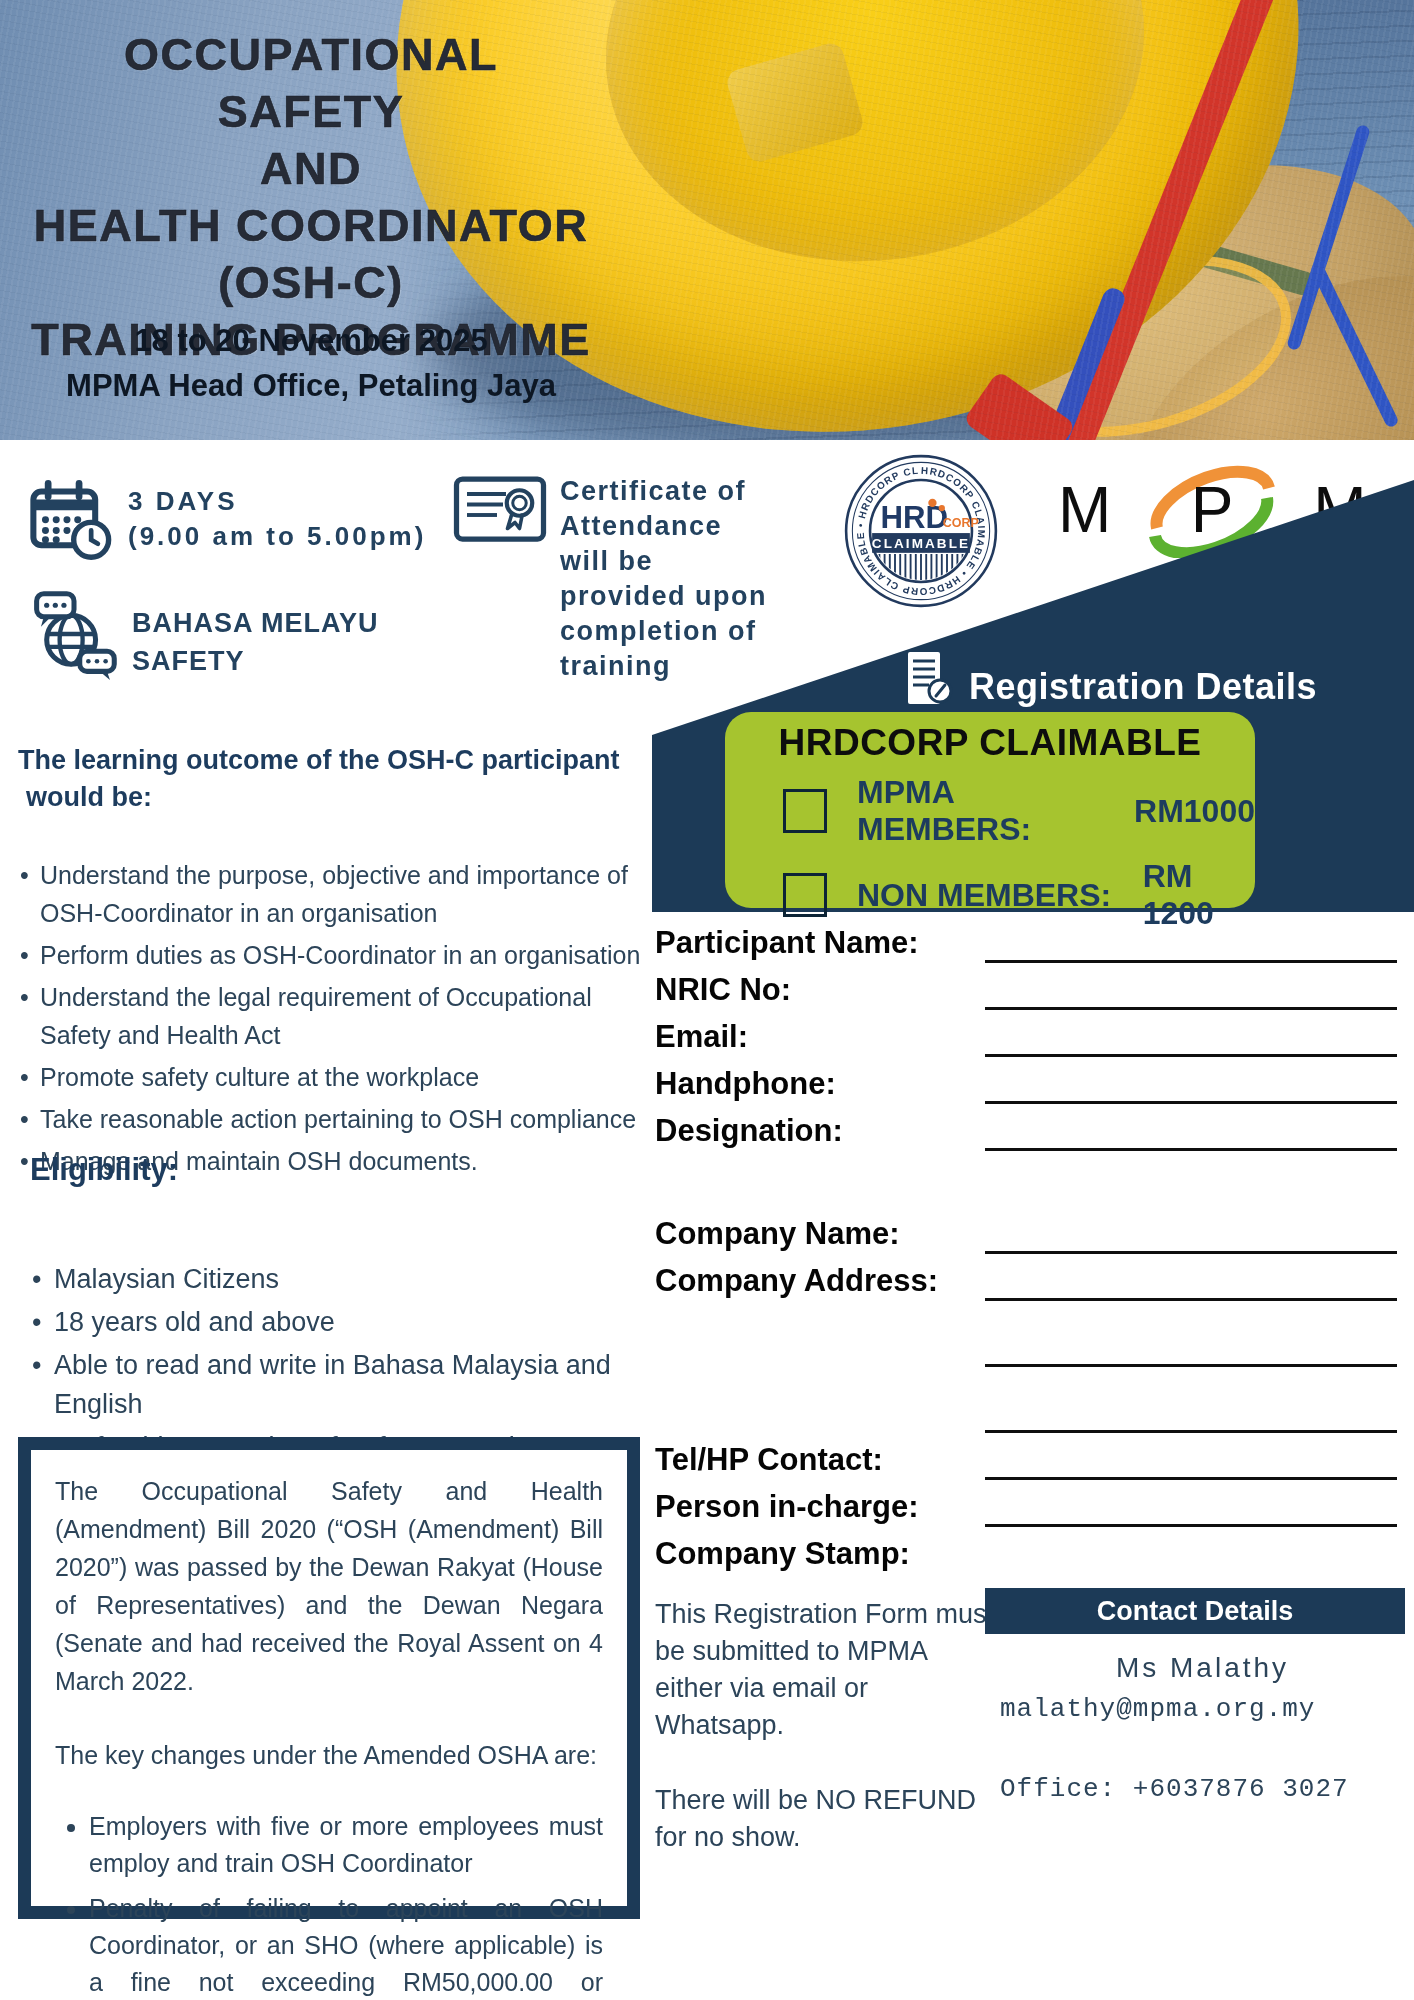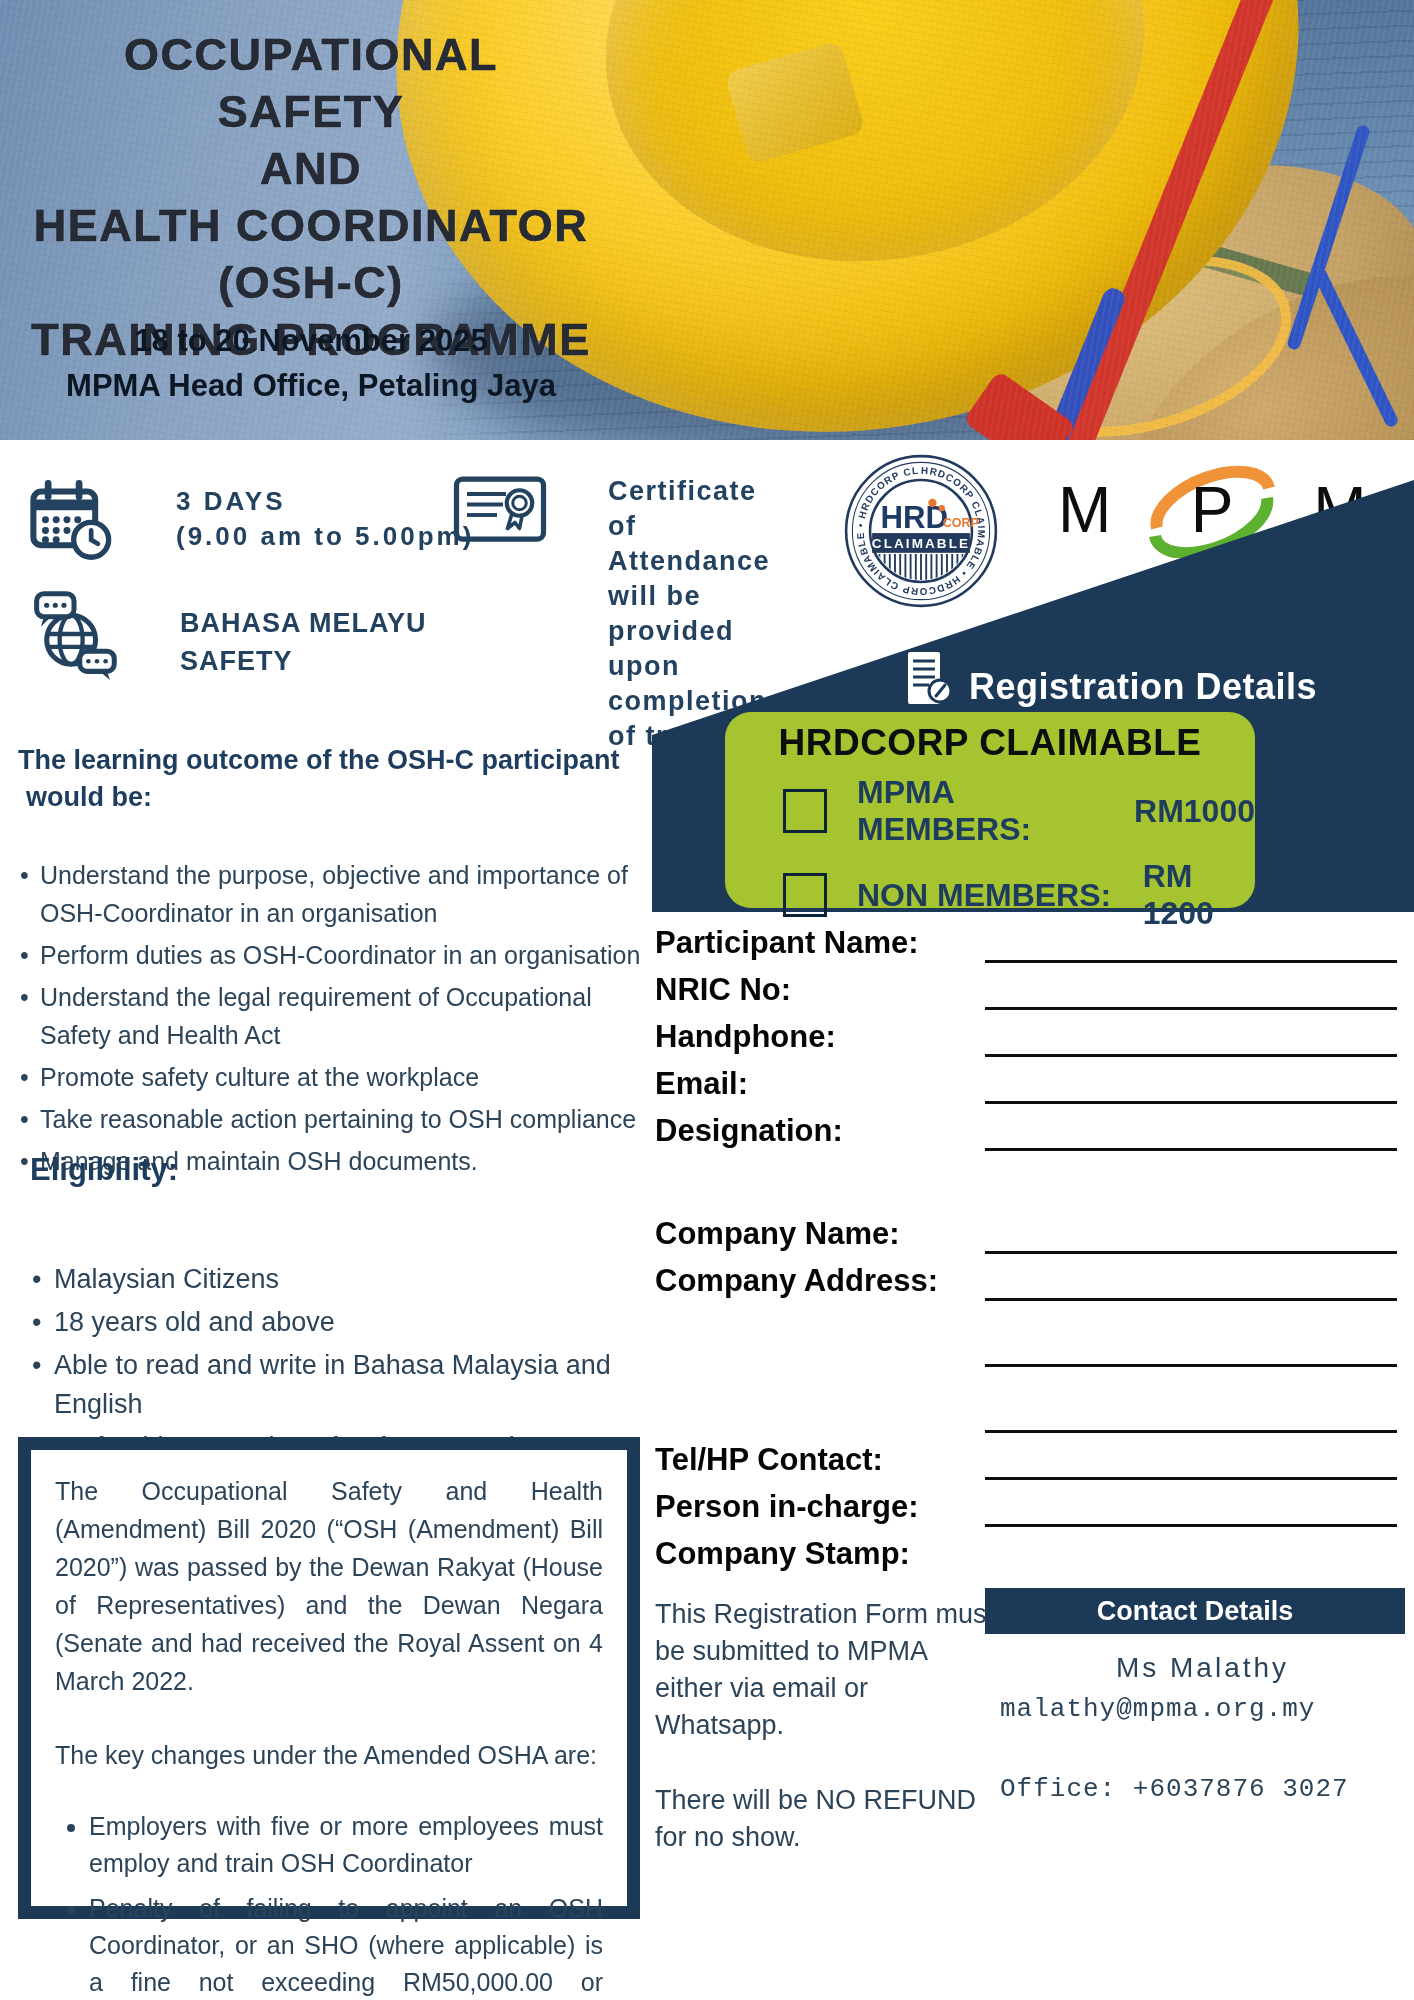--- a/index.html
+++ b/index.html
@@ -49,21 +49,21 @@
   .stripe-blue{position:absolute;left:1068px;top:282px;width:22px;height:205px;background:#3450bd;border-radius:10px;transform:rotate(22deg);}
   .red-tip{position:absolute;left:972px;top:392px;width:95px;height:62px;background:#cf3227;border-radius:10px;transform:rotate(35deg);}
 
   .hero-title{position:absolute;left:28px;top:26px;width:566px;text-align:center;z-index:3;
     color:#262b36;font-weight:800;font-size:45px;line-height:57px;letter-spacing:1.5px;
     -webkit-text-stroke:.6px #1a1f29;text-shadow:1px 1px 0 rgba(255,255,255,.18);}
   .hero-when{position:absolute;left:28px;top:318px;width:566px;text-align:center;z-index:3;
     color:#0d1724;font-weight:800;font-size:31px;line-height:45px;}
 
   
-  .feat{position:absolute;display:flex;align-items:flex-start;color:#23425f;gap:48px;}
+  .feat{position:absolute;display:flex;align-items:flex-start;color:#23425f;}
   .feat-duration{left:28px;top:478px;}
   .feat-lang{left:28px;top:588px;}
   .feat-cert{left:452px;top:472px;width:320px;}
   .feat svg{flex:0 0 auto;}
   .feat-text{font-weight:700;letter-spacing:3px;font-size:26px;line-height:35px;padding-top:6px;}
   .feat-lang .feat-text{font-weight:800;letter-spacing:1px;font-size:27px;line-height:38px;padding-top:16px;}
   .feat-cert .feat-text{letter-spacing:1.5px;font-size:27px;line-height:35px;padding-top:2px;}
 
   
   .hrd-badge{position:absolute;left:843px;top:453px;width:156px;height:156px;}
@@ -344,25 +344,25 @@
   <section class="form">
     <div class="frow">
       <span class="flabel">Participant Name:</span>
       <span class="fline"></span>
     </div>
     <div class="frow">
       <span class="flabel">NRIC No:</span>
       <span class="fline"></span>
     </div>
     <div class="frow">
+      <span class="flabel">Email:</span>
+      <span class="fline"></span>
+    </div>
+    <div class="frow">
       <span class="flabel">Handphone:</span>
-      <span class="fline"></span>
-    </div>
-    <div class="frow">
-      <span class="flabel">Email:</span>
       <span class="fline"></span>
     </div>
     <div class="frow">
       <span class="flabel">Designation:</span>
       <span class="fline"></span>
     </div>
     <div class="frow gap-top">
       <span class="flabel">Company Name:</span>
       <span class="fline"></span>
     </div>

